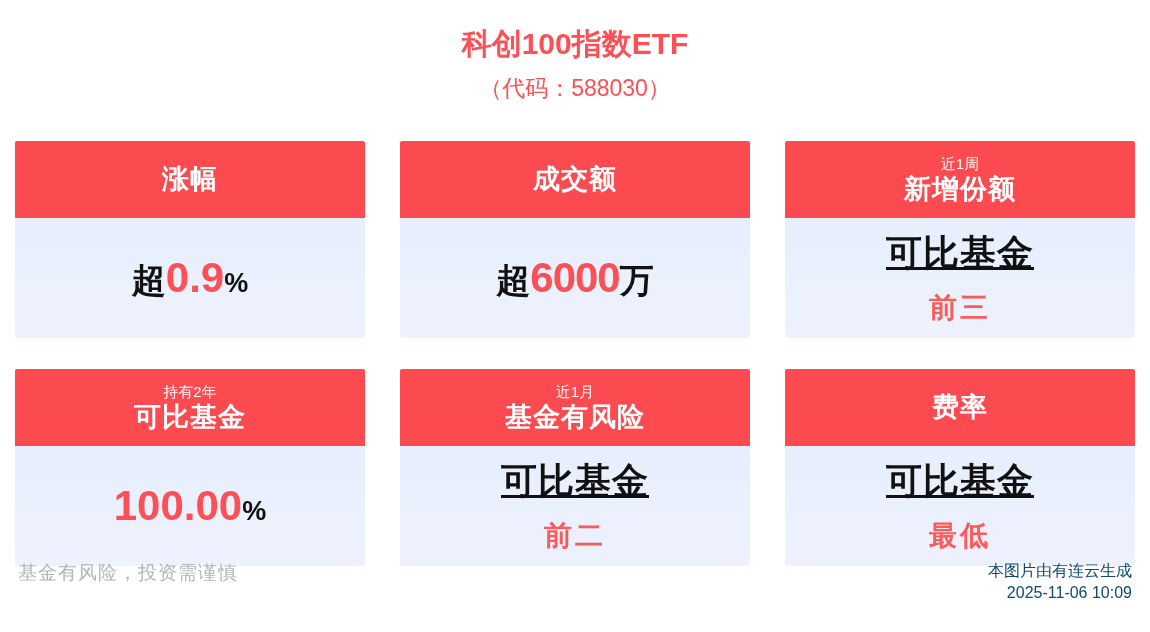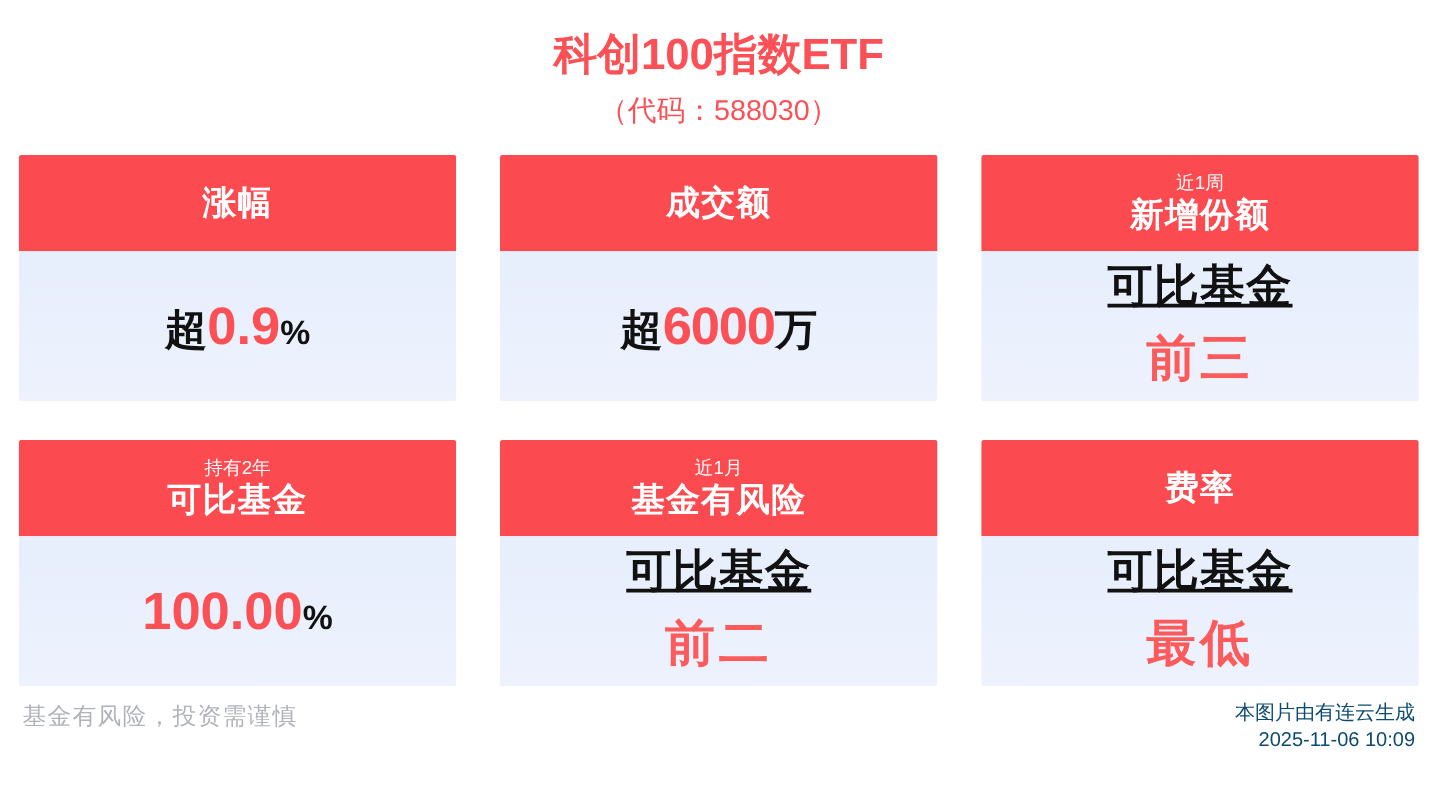--- a/index.html
+++ b/index.html
@@ -15,37 +15,37 @@
     position: relative;
   }
 
   
   .page-header {
     text-align: center;
     padding-top: 22px;
   }
   .page-title {
     color: #fb5055;
-    font-size: 35px;
+    font-size: 30px;
     font-weight: bold;
     line-height: 44px;
     letter-spacing: 0px;
   }
   .page-subtitle {
     color: #fb5055;
     font-size: 23px;
     line-height: 32px;
     margin-top: 6px;
   }
 
   
   .card-grid {
     position: absolute;
     left: 15px;
-    top: 124px;
+    top: 141px;
     width: 1120px;
     display: grid;
     grid-template-columns: repeat(3, 350px);
     grid-column-gap: 35px;
     grid-row-gap: 31px;
   }
   .card {
     width: 350px;
     border-radius: 2px;
     overflow: hidden;
@@ -104,27 +104,26 @@
   }
   .val-top {
     font-size: 36px;
     font-weight: bold;
     color: #111111;
     letter-spacing: 1px;
     display: block;
     text-decoration: underline;
   }
   .val-bot {
-    font-size: 40px;
+    font-size: 28px;
     font-weight: bold;
     color: #fb5b5b;
     letter-spacing: 3px;
     display: block;
     margin-top: 17px;
-    font-family: Liberation Mono, monospace;
   }
 
   
   .footer {
     position: absolute;
     left: 0;
     right: 0;
     bottom: 0;
     height: 72px;
     padding: 0 18px;

